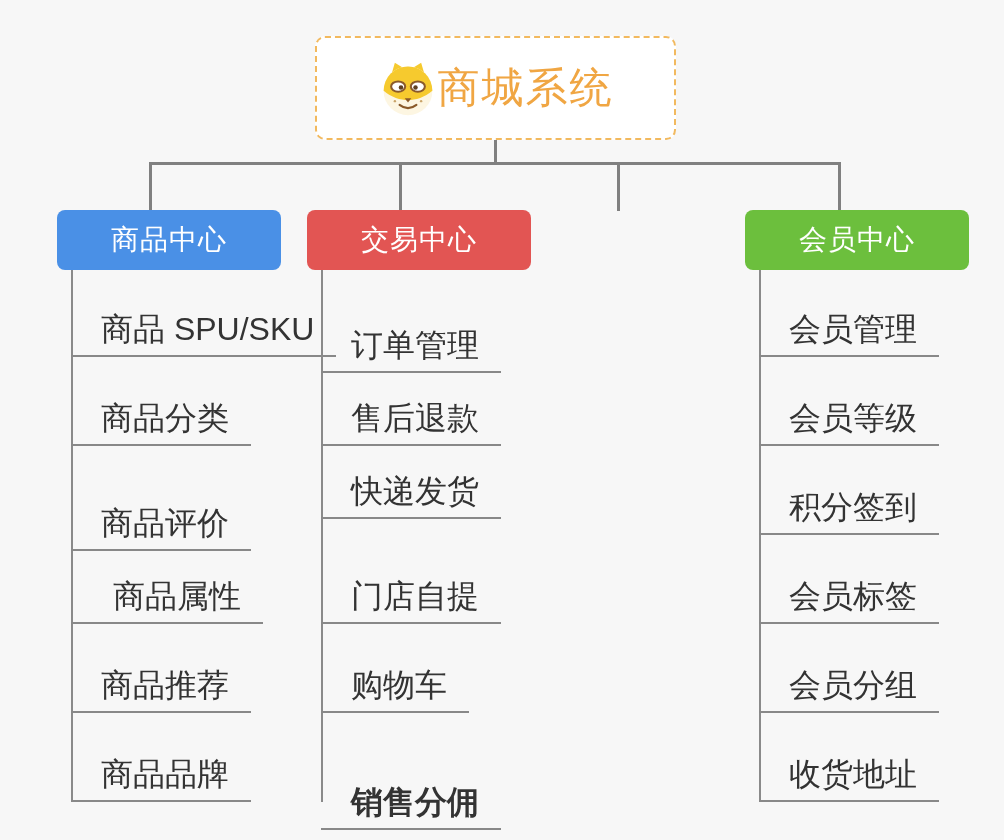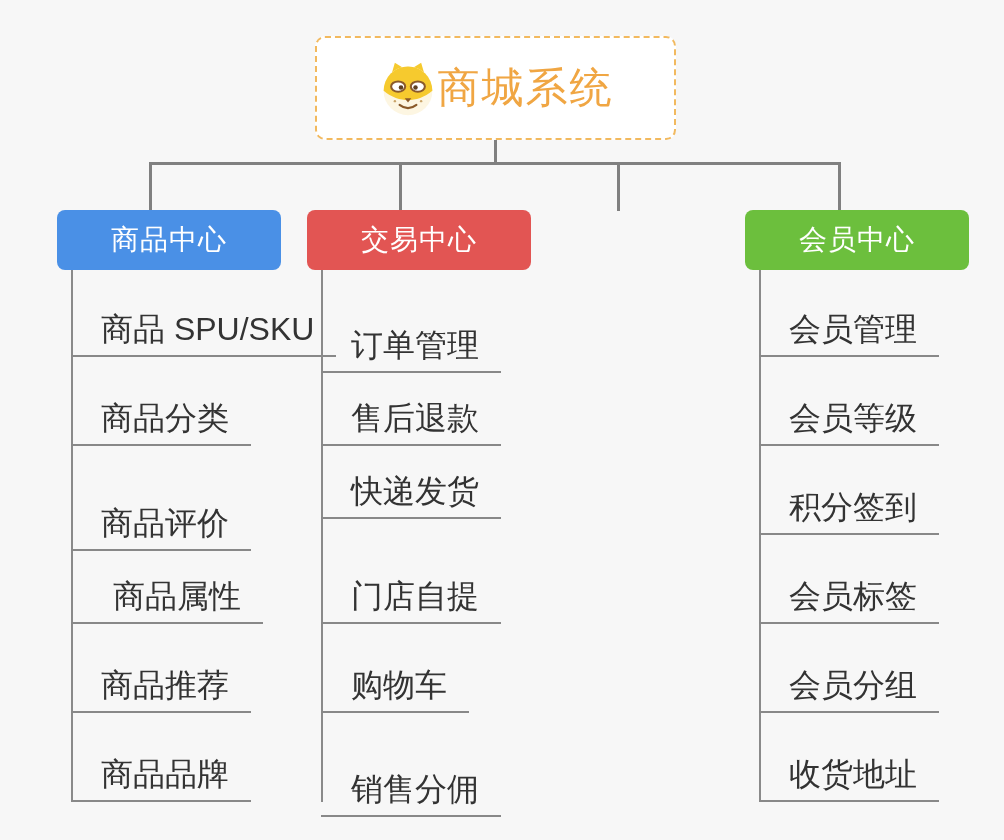--- a/index.html
+++ b/index.html
@@ -106,21 +106,21 @@
   </div>
 
   <div class="branch" style="left:307px;">
     <div class="branch-header" style="background: rgb(226, 85, 83);">交易中心</div>
     <div class="branch-column">
         <div class="leaf" style="top: 59px;">订单管理</div>
         <div class="leaf" style="top: 132px;">售后退款</div>
         <div class="leaf" style="top: 205px;">快递发货</div>
         <div class="leaf" style="top: 310px;">门店自提</div>
         <div class="leaf" style="top: 399px;">购物车</div>
-        <div class="leaf" style="top: 503px;">销售分佣</div>
+        <div class="leaf" style="top: 516px; font-weight: bold;">销售分佣</div>
       </div>
   </div>
 
 
   <div class="branch" style="left:745px;">
     <div class="branch-header" style="background: rgb(108, 191, 61);">会员中心</div>
     <div class="branch-column">
         <div class="leaf" style="top: 43px;">会员管理</div>
         <div class="leaf" style="top: 132px;">会员等级</div>
         <div class="leaf" style="top: 221px;">积分签到</div>

